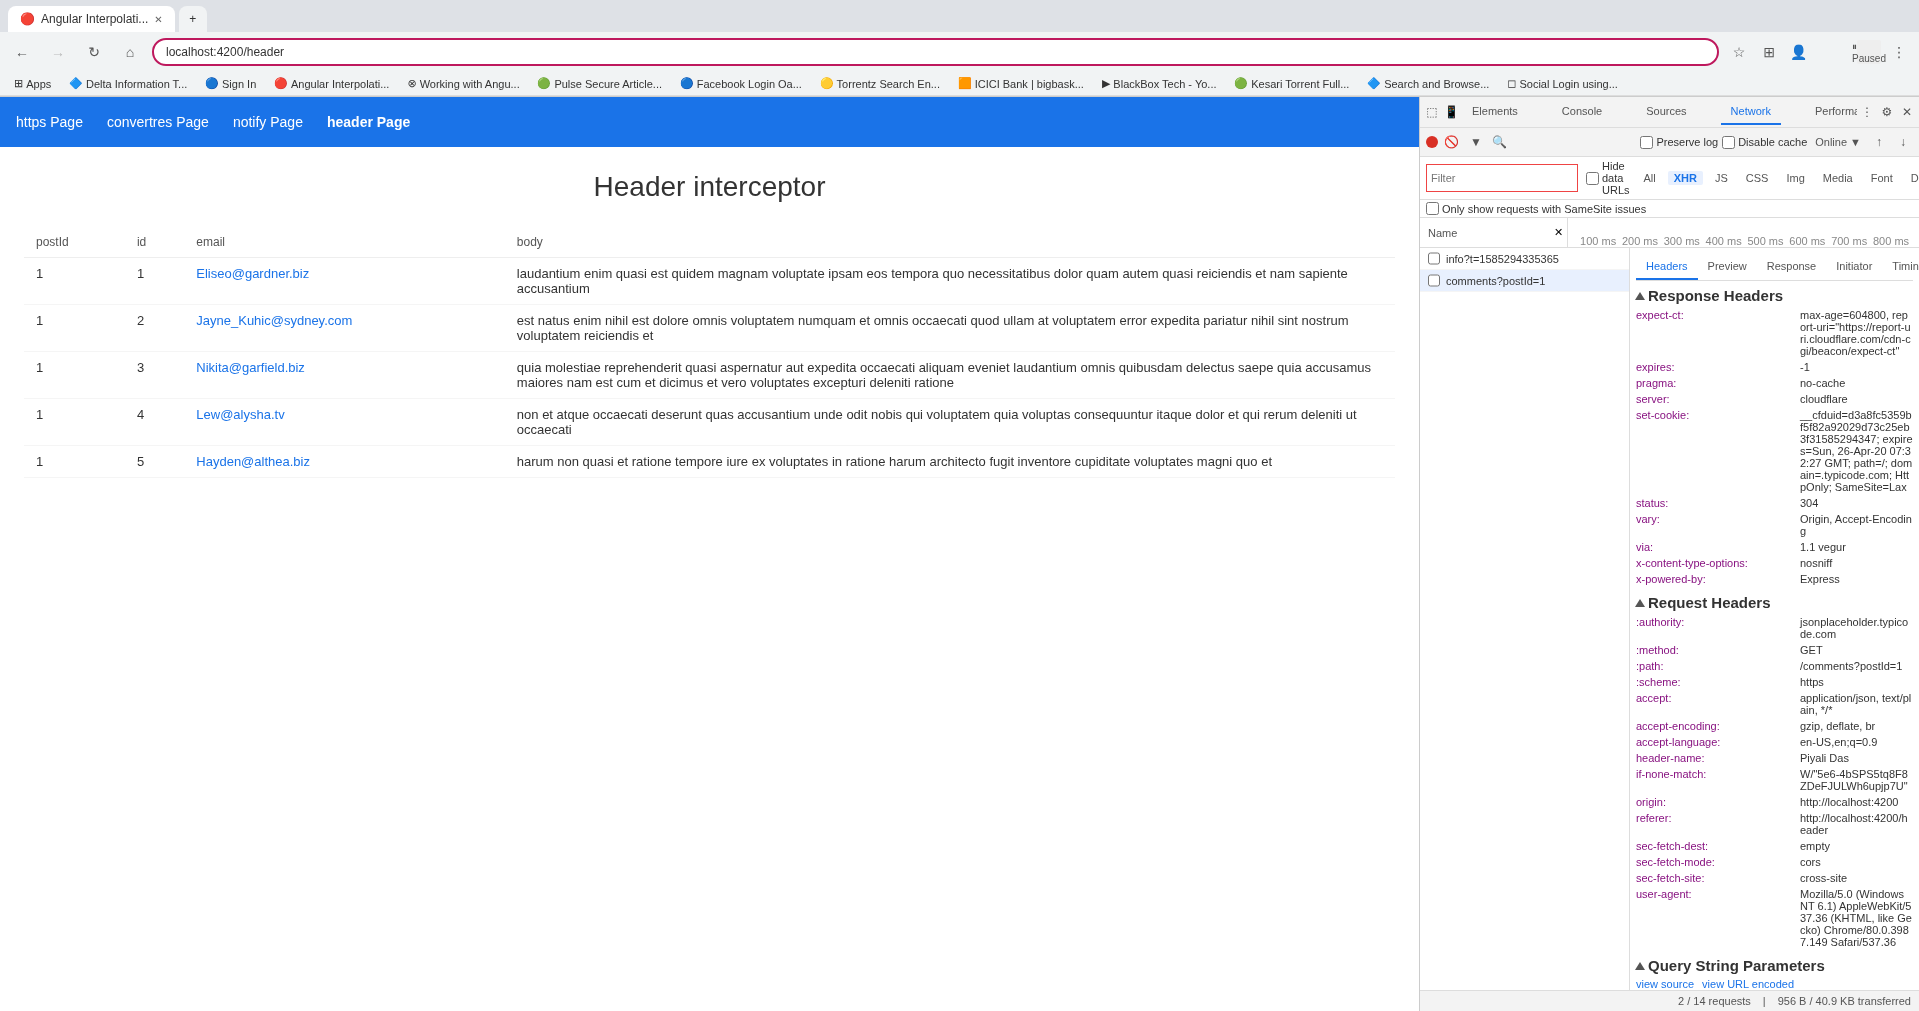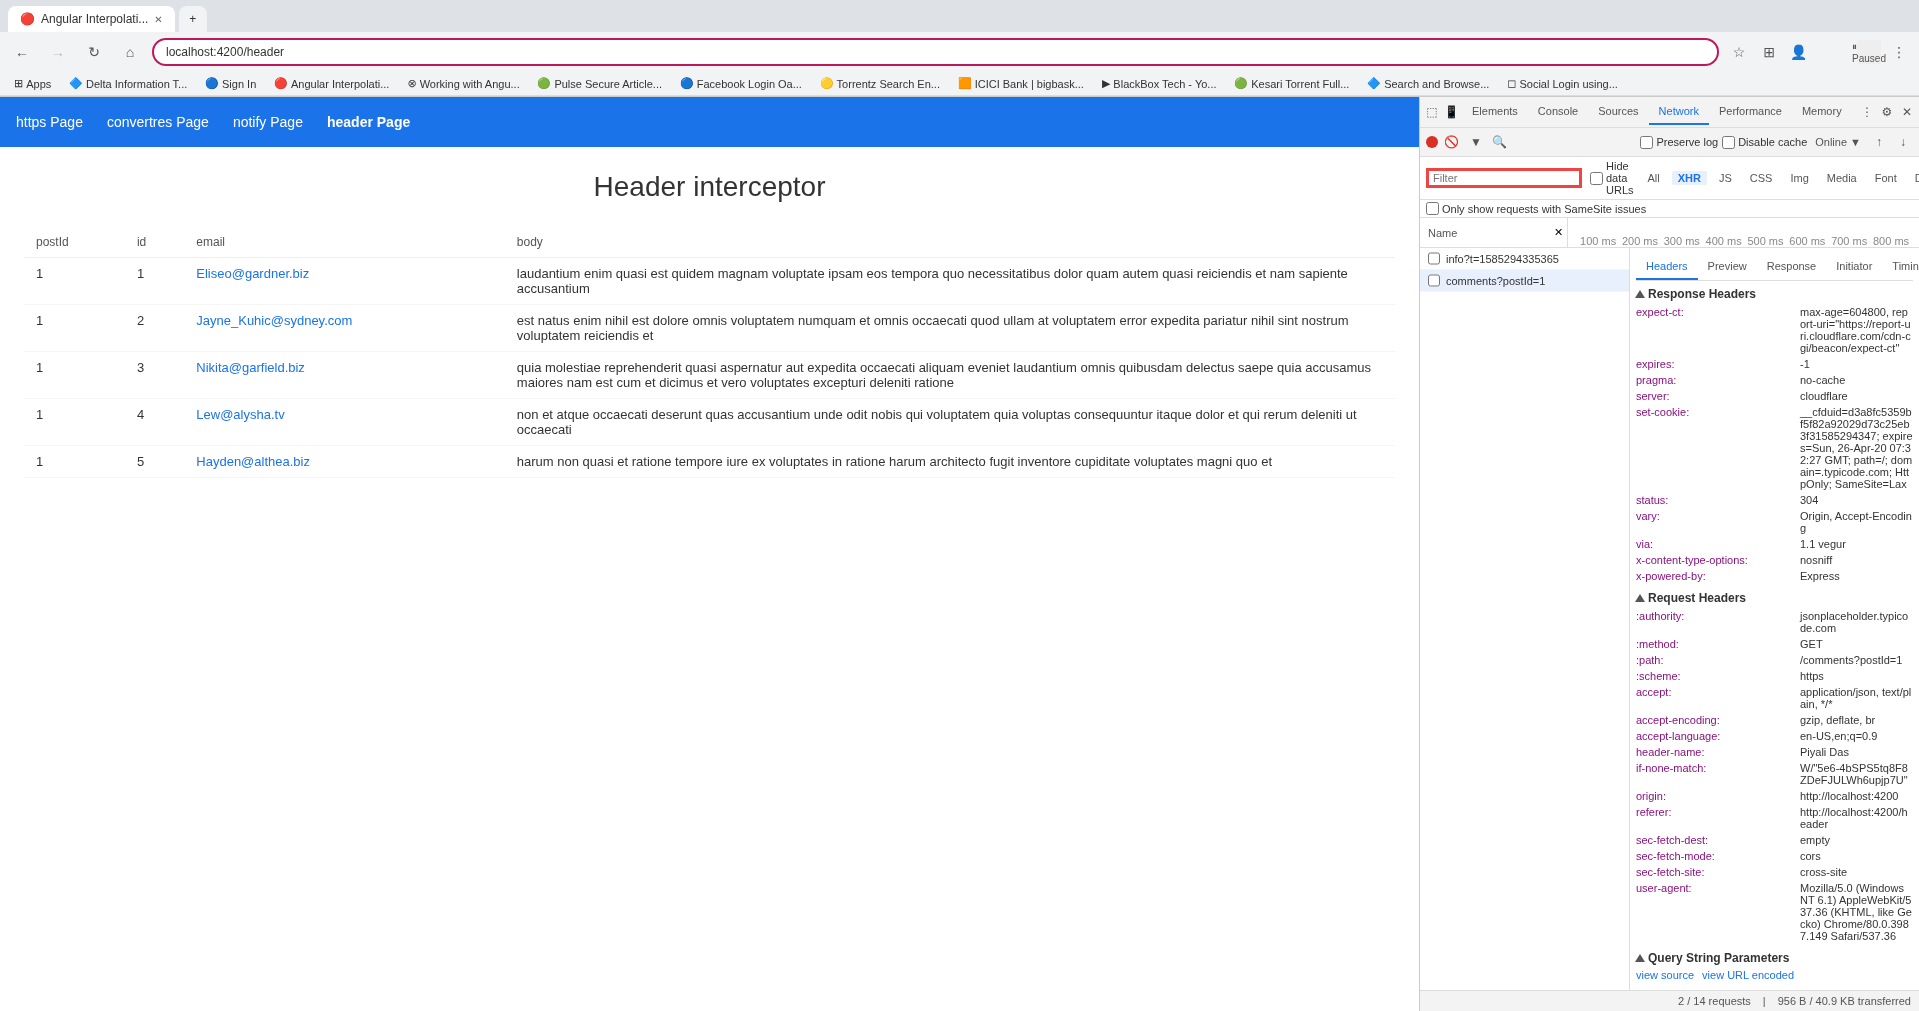--- a/index.html
+++ b/index.html
@@ -38,27 +38,27 @@
 
     table { width: 100%; border-collapse: collapse; }
     th { text-align: left; padding: 8px 12px; color: #555; font-weight: normal; border-bottom: 1px solid #eee; }
     td { padding: 8px 12px; vertical-align: top; color: #333; font-size: 13px; border-bottom: 1px solid #f5f5f5; }
     .email-col { color: #1a73e8; }
     .body-col { color: #333; max-width: 500px; }
 
     
     .devtools-panel { width: 500px; border-left: 1px solid #ccc; display: flex; flex-direction: column; background: #fff; font-size: 11px; }
     .devtools-toolbar { display: flex; align-items: center; padding: 4px 6px; border-bottom: 1px solid #ddd; gap: 4px; background: #f3f3f3; }
-    .devtools-tab-bar { display: flex; align-items: center; border-bottom: 1px solid #ddd; background: #f3f3f3; overflow: hidden; }
+    .devtools-tab-bar { display: flex; align-items: center; border-bottom: 1px solid #ddd; background: #f3f3f3; overflow: hidden; gap: 24px; }
     .devtools-tab { padding: 6px 10px; font-size: 11px; color: #555; cursor: pointer; border-bottom: 2px solid transparent; white-space: nowrap; }
     .devtools-tab.active { color: #1a73e8; border-bottom: 2px solid #1a73e8; }
     .devtools-tab-more { padding: 6px 8px; color: #555; cursor: pointer; }
 
     .devtools-filter-row { display: flex; align-items: center; padding: 3px 6px; border-bottom: 1px solid #ddd; gap: 8px; background: #fff; }
-    .devtools-filter-input { flex: 0 0 120px; height: 20px; border: 3px solid #ef4444; font-size: 11px; padding: 0 4px; }
+    .devtools-filter-input { flex: 0 0 120px; height: 28px; border: 1px solid #ef4444; font-size: 11px; padding: 0 4px; }
     .checkbox-item { display: flex; align-items: center; gap: 3px; font-size: 11px; color: #333; }
     .checkbox-item input { margin: 0; }
     .type-filters { display: flex; gap: 6px; flex-wrap: nowrap; font-size: 11px; }
     .type-btn { padding: 1px 6px; cursor: pointer; border-radius: 2px; color: #555; }
     .type-btn.active { background: #e8f0fe; color: #1a73e8; font-weight: bold; }
 
     .devtools-subbar { display: flex; align-items: center; padding: 2px 6px; border-bottom: 1px solid #ddd; gap: 8px; font-size: 11px; color: #555; background: #fff; }
 
     .timeline-header { border-bottom: 1px solid #ddd; height: 30px; background: #fff; position: relative; display: flex; }
     .timeline-labels { display: flex; align-items: flex-end; padding: 0 8px; gap: 0; width: 100%; }
@@ -67,21 +67,21 @@
     .network-split { display: flex; flex: 1; overflow: hidden; }
     .network-list { width: 210px; border-right: 1px solid #ddd; overflow-y: auto; background: #fff; }
     .network-item { padding: 4px 8px; display: flex; align-items: center; gap: 6px; cursor: pointer; border-bottom: 1px solid #f5f5f5; font-size: 11px; }
     .network-item.selected { background: #e8f0fe; }
     .network-item-check { width: 12px; }
     .network-item-name { font-size: 11px; color: #333; overflow: hidden; text-overflow: ellipsis; white-space: nowrap; }
 
     .headers-panel { flex: 1; overflow-y: auto; padding: 6px; background: #fff; }
 
     .headers-section { margin-bottom: 8px; }
-    .headers-section-title { font-size: 12px; font-weight: bold; color: #333; margin-bottom: 4px; display: flex; align-items: center; gap: 4px; }
+    .headers-section-title { font-size: 15px; font-weight: bold; color: #333; margin-bottom: 4px; display: flex; align-items: center; gap: 4px; }
     .triangle { display: inline-block; width: 0; height: 0; border-top: 5px solid transparent; border-bottom: 5px solid transparent; border-right: 8px solid #555; }
     .triangle.open { transform: rotate(90deg); }
 
     .devtools-bottom-bar { padding: 4px 8px; border-top: 1px solid #ddd; font-size: 11px; color: #555; display: flex; align-items: center; gap: 12px; background: #f3f3f3; justify-content: flex-end; }
 
     .icon-btn { width: 20px; height: 20px; display: flex; align-items: center; justify-content: center; cursor: pointer; border-radius: 2px; color: #555; font-size: 12px; }
     .red-circle { width: 12px; height: 12px; border-radius: 50%; background: #d93025; display: inline-block; cursor: pointer; }
 
     .devtools-header-row { display: flex; align-items: center; border-bottom: 1px solid #ddd; background: #f3f3f3; padding: 2px; }
 

